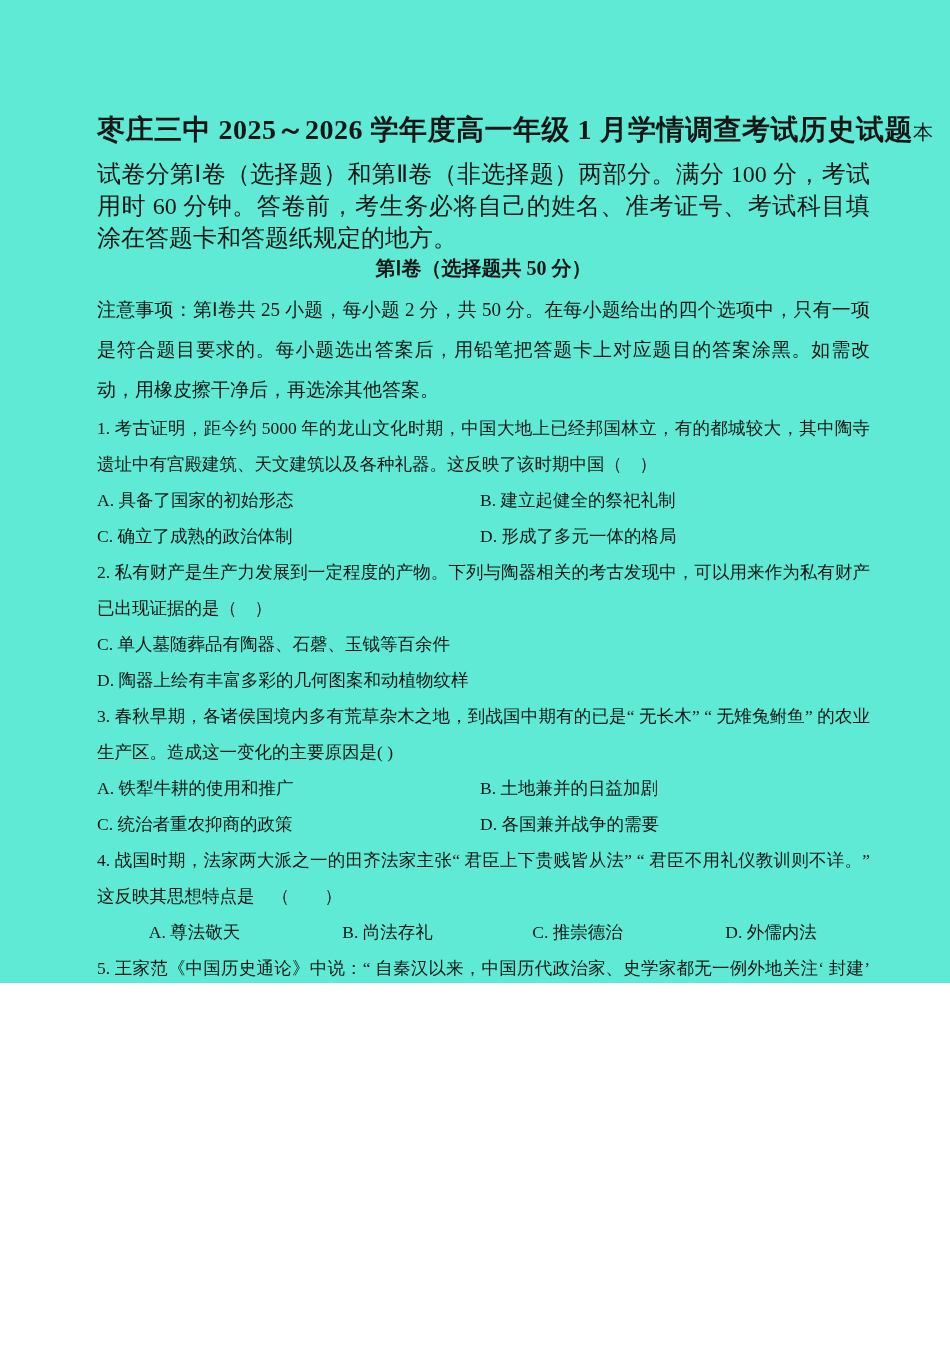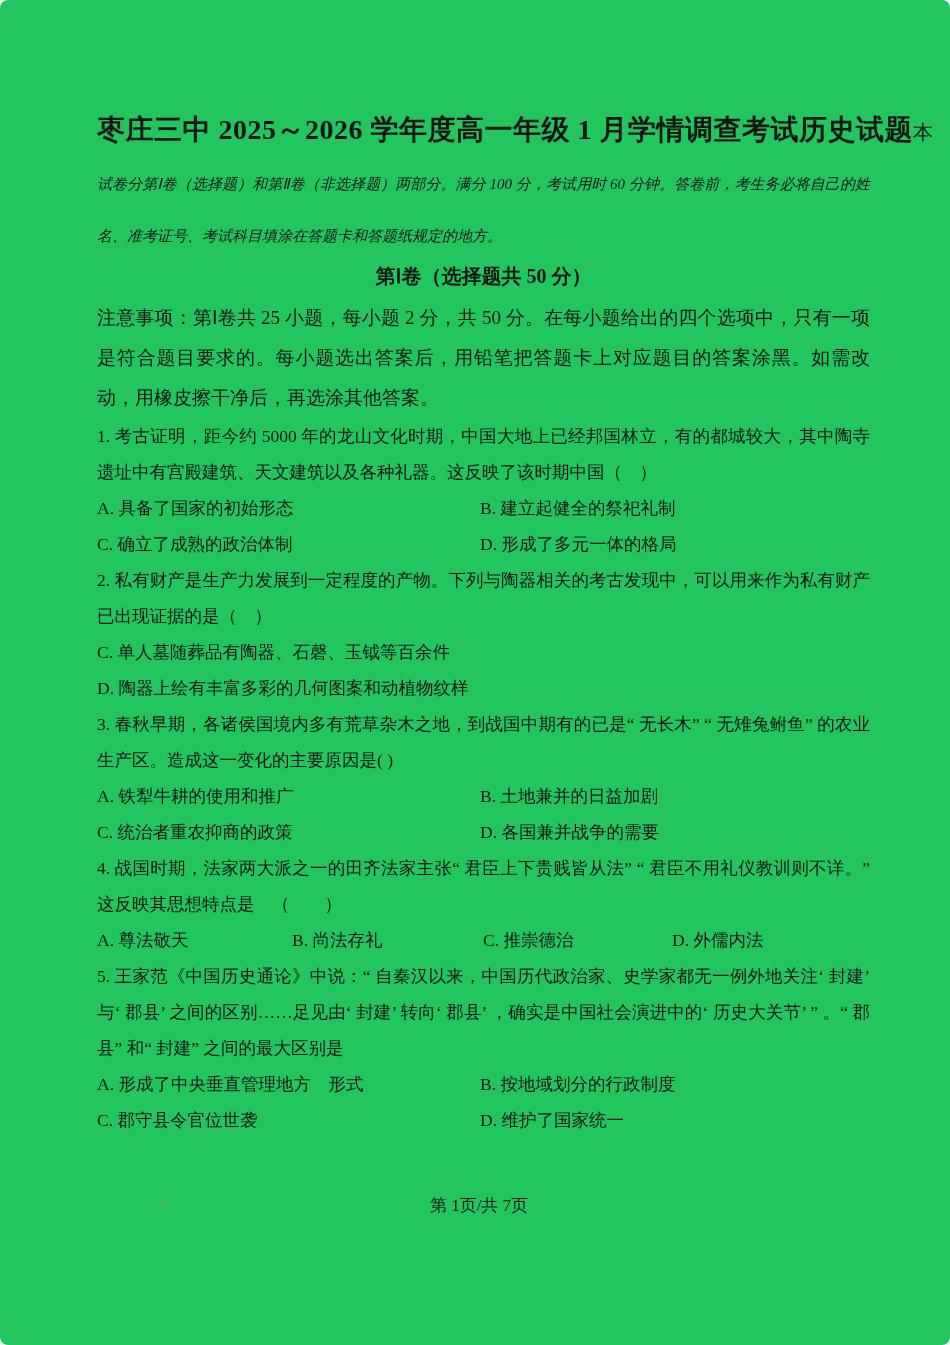--- a/index.html
+++ b/index.html
@@ -1,44 +1,42 @@
 <!DOCTYPE html>
 <html><head>
 <meta charset="utf-8">
 <style>
   html, body { margin: 0; padding: 0; background: #ffffff; }
   .page {
     position: relative;
     width: 950px;
-    height: 1345px;
-    background: #22c55e;
+    height: 983px;
+    background: #5eead4;
     color: #161616;
     font-family: "Liberation Serif", sans-serif;
     font-weight: 500;
     overflow: hidden;
-    border-radius: 8px;
   }
   .content { padding: 112px 80px 0 97px; }
 
   .title {
     text-align: center;
     font-size: 28px;
     font-weight: 700;
     line-height: 36px;
     white-space: nowrap;
     letter-spacing: 0.5px;
   }
   .title-suffix { font-size: 20px; font-weight: 500; letter-spacing: 0; }
 
   .intro {
     margin-top: 8px;
-    font-size: 15px;
-    line-height: 52px;
+    font-size: 24px;
+    line-height: 32px;
     text-align: justify;
-    font-style: italic;
   }
 
   .section-header {
     text-align: center;
     font-size: 20px;
     font-weight: 600;
     line-height: 28px;
   }
 
   .notice {
@@ -55,20 +53,21 @@
 
   .opts-2col {
     display: grid;
     grid-template-columns: 383px 1fr;
   }
   .opts-2col .opt { line-height: 36px; }
 
   .opts-4col {
     display: grid;
     grid-template-columns: 195px 191px 189px 1fr;
+    text-align: center;
   }
   .opts-4col .opt { line-height: 36px; }
 
   .footer {
     position: absolute;
     left: 4px;
     top: 1194px;
     width: 100%;
     text-align: center;
     font-size: 17px;

